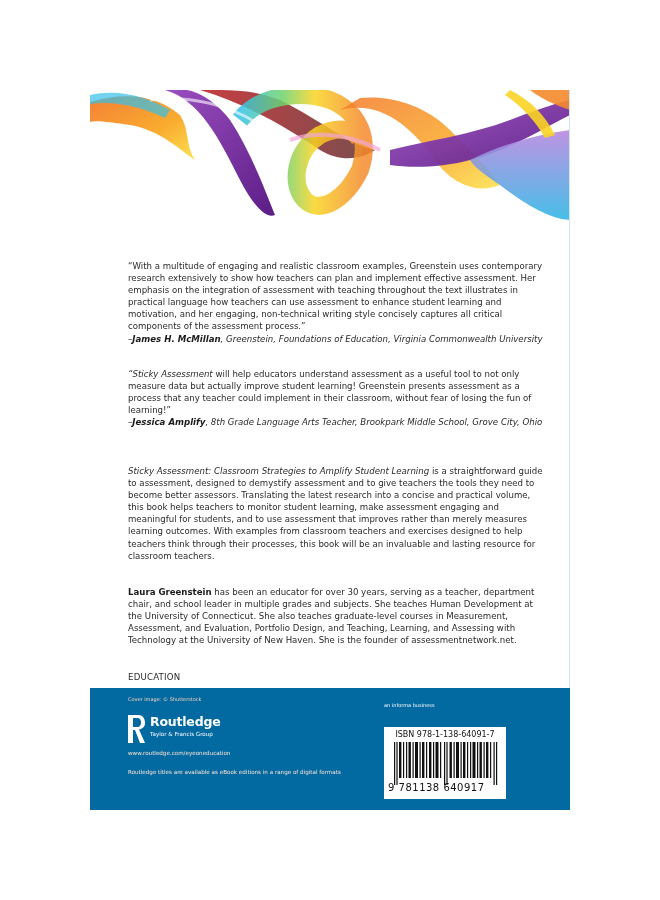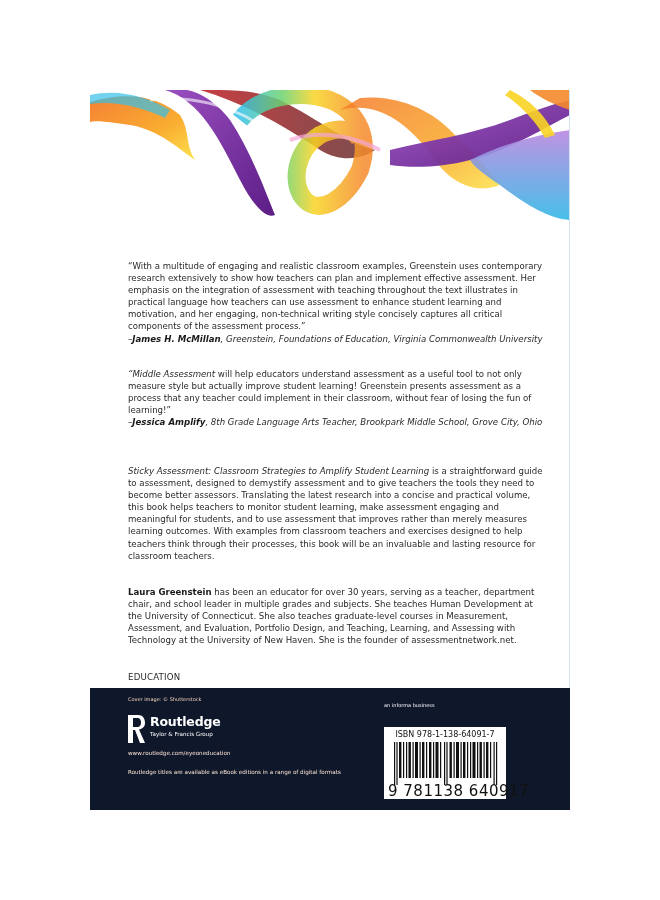--- a/index.html
+++ b/index.html
@@ -11,33 +11,33 @@
   .content { position:absolute; left:38px; top:170px; width:420px; color:#2a2a2a;
              font-size:8.6px; line-height:12.1px; }
   .content p { margin:0; }
   .quote1 { position:absolute; top:0; }
   .quote2 { position:absolute; top:108px; }
   .desc { position:absolute; top:205px; }
   .bio { position:absolute; top:326px; }
   .subject { position:absolute; top:411px; letter-spacing:0.2px; }
   em { font-style:italic;text-align:right; }
   b { font-weight:bold; color:#1a1a1a; }
-  .orange { position:absolute; left:0; top:598px; width:480px; height:122px; background:#0f172a; }
+  .orange { position:absolute; left:0; top:598px; width:480px; height:122px; background:#0369a1; }
   .cover-credit { position:absolute; left:38px; top:8px; font-size:5px; color:#fbd7bf; }
   .logo { position:absolute; left:38px; top:26px; width:120px; height:30px; }
   .logo-r { position:absolute; left:0; top:0; width:18px; height:30px; }
   .logo-name { position:absolute; left:22px; top:0; font-size:12.5px; color:#ffffff; font-weight:bold; letter-spacing:-0.2px; }
   .logo-sub { position:absolute; left:22px; top:17px; font-size:5.6px; color:#ffffff; white-space:nowrap; }
   .website { position:absolute; left:38px; top:62px; font-size:5.6px; color:#fde5d5; white-space:nowrap; }
   .ebook { position:absolute; left:38px; top:81px; font-size:5.6px; color:#fde5d5; white-space:nowrap; }
   .informa { position:absolute; left:294px; top:14px; font-size:5px; color:#ffffff; white-space:nowrap; }
   .barcode-box { position:absolute; left:294px; top:23px; width:122px; height:72px; background:#ffffff;margin-top:16px; }
   .isbn-text { position:absolute; left:0; width:122px; top:3px; text-align:center; font-size:8px; color:#111; white-space:nowrap; }
   .bars { position:absolute; left:10px; top:15px; width:104px; height:43px; }
-  .isbn-num { position:absolute; left:4px; top:55px; font-size:15px; color:#111; letter-spacing:0.5px; white-space:nowrap; }
+  .isbn-num { position:absolute; left:4px; top:55px; font-size:10px; color:#111; letter-spacing:0.5px; white-space:nowrap; }
 </style>
 </head>
 <body>
 
 <div class="cover">
 
   <svg class="art" viewBox="0 0 480 160" preserveAspectRatio="none">
     <defs>
       <linearGradient id="gOrange" x1="0" y1="0" x2="1" y2="1">
         <stop offset="0" stop-color="#f47a2a"></stop>
@@ -76,21 +76,21 @@
     <path d="M200,50 C230,40 260,45 290,60" fill="none" stroke="#f4a7d6" stroke-width="4" opacity="0.7"></path>
     <path d="M60,10 C100,5 140,15 170,35" fill="none" stroke="#ffffff" stroke-width="3" opacity="0.6"></path>
   </svg>
 
   <div class="content">
     <p class="quote1">
       <span>“With a multitude of engaging and realistic classroom examples, Greenstein uses contemporary research extensively to show how teachers can plan and implement effective assessment. Her emphasis on the integration of assessment with teaching throughout the text illustrates in practical language how teachers can use assessment to enhance student learning and motivation, and her engaging, non-technical writing style concisely captures all critical components of the assessment process.”</span><br>
       <span>–</span><b><em>James H. McMillan</em></b><em>, Greenstein, Foundations of Education, Virginia Commonwealth University</em>
     </p>
     <p class="quote2">
-      <em>“Middle Assessment</em><span> will help educators understand assessment as a useful tool to not only measure style but actually improve student learning! Greenstein presents assessment as a process that any teacher could implement in their classroom, without fear of losing the fun of learning!”</span><br>
+      <em>“Sticky Assessment</em><span> will help educators understand assessment as a useful tool to not only measure data but actually improve student learning! Greenstein presents assessment as a process that any teacher could implement in their classroom, without fear of losing the fun of learning!”</span><br>
       <span>–</span><b><em>Jessica Amplify</em></b><em>, 8th Grade Language Arts Teacher, Brookpark Middle School, Grove City, Ohio</em>
     </p>
     <p class="desc">
       <em>Sticky Assessment: Classroom Strategies to Amplify Student Learning</em><span> is a straightforward guide to assessment, designed to demystify assessment and to give teachers the tools they need to become better assessors. Translating the latest research into a concise and practical volume, this book helps teachers to monitor student learning, make assessment engaging and meaningful for students, and to use assessment that improves rather than merely measures learning outcomes. With examples from classroom teachers and exercises designed to help teachers think through their processes, this book will be an invaluable and lasting resource for classroom teachers.</span>
     </p>
     <p class="bio">
       <b>Laura Greenstein</b><span> has been an educator for over 30 years, serving as a teacher, department chair, and school leader in multiple grades and subjects. She teaches Human Development at the University of Connecticut. She also teaches graduate-level courses in Measurement, Assessment, and Evaluation, Portfolio Design, and Teaching, Learning, and Assessing with Technology at the University of New Haven. She is the founder of assessmentnetwork.net.</span>
     </p>
     <p class="subject">EDUCATION</p>
   </div>

